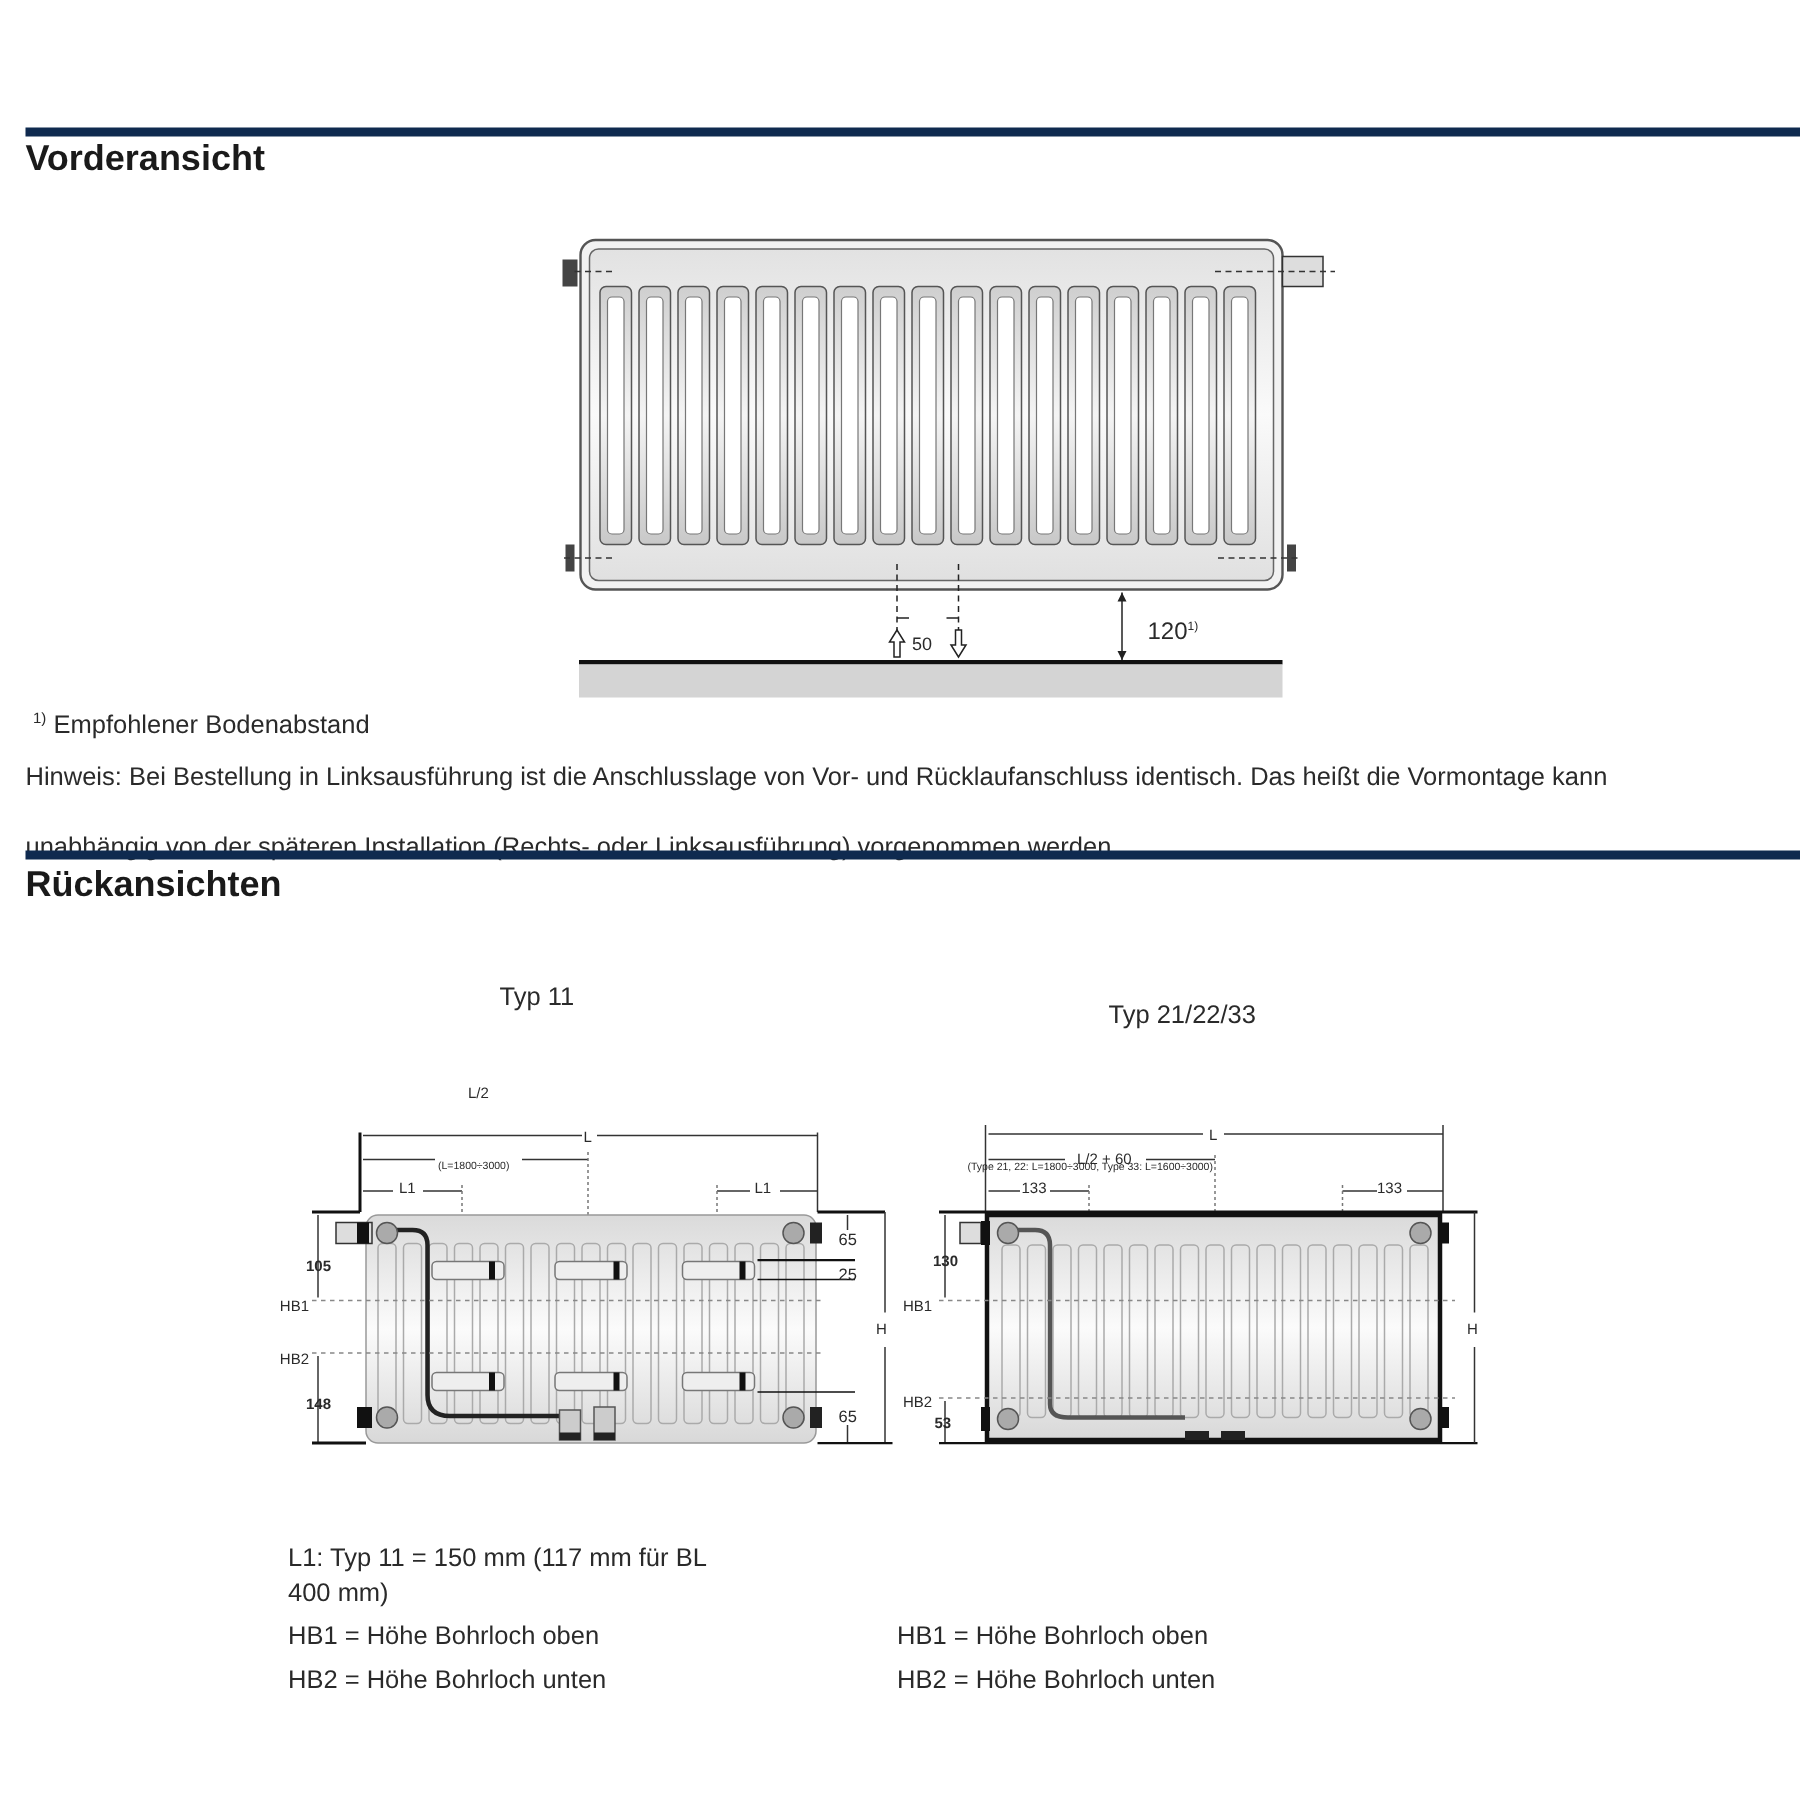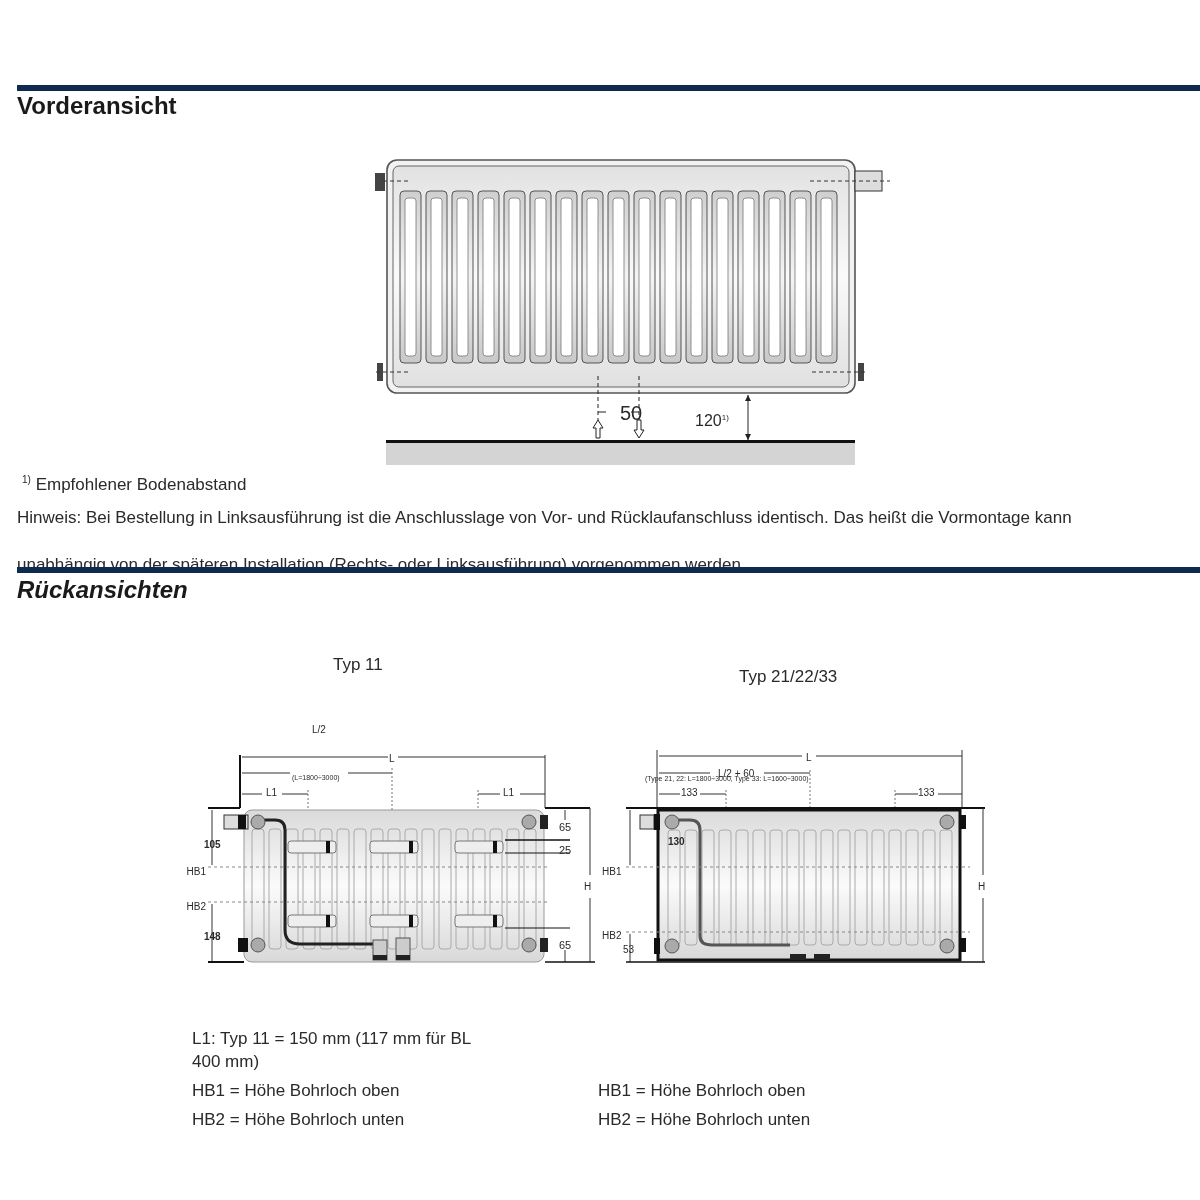--- a/index.html
+++ b/index.html
@@ -92,34 +92,34 @@
   <path d="M598,420 l-5,8 h3 v10 h4 v-10 h3 z" fill="#fff" stroke="#222"></path>
   <path d="M639,438 l-5,-8 h3 v-10 h4 v10 h3 z" fill="#fff" stroke="#222"></path>
 
   <line x1="748" y1="395" x2="748" y2="440" stroke="#222"></line>
   <path d="M748,395 l-3,6 h6 z M748,440 l-3,-6 h6 z" fill="#222"></path>
 
   <rect x="386" y="440" width="469" height="3" fill="#111"></rect>
   <rect x="386" y="443" width="469" height="22" fill="#d4d4d4"></rect>
 </svg>
 
-<div class="txt" style="left:608px; top:402px; font-size:20px;margin-left:12px;">50</div>
-<div class="txt" style="left:695px; top:406px; font-size:16px;">
+<div class="txt" style="left:608px; top:418px; font-size:12px;">50</div>
+<div class="txt" style="left:765px; top:406px; font-size:16px;">
   <span>120</span><sup style="font-size:8px;">1)</sup>
 </div>
 
 <div class="txt fn" style="left:22px; top:444px;margin-top:24px;">
   <sup>1)</sup> <span>Empfohlener Bodenabstand</span>
 </div>
 
 <div class="txt" style="left:17px; top:506px; white-space:nowrap;">Hinweis: Bei Bestellung in Linksausführung ist die Anschlusslage von Vor- und Rücklaufanschluss identisch. Das heißt die Vormontage kann</div>
 <div class="txt" style="left:17px; top:529px; white-space:nowrap;margin-top:24px;">unabhängig von der späteren Installation (Rechts- oder Linksausführung) vorgenommen werden.</div>
 
 <div class="bar" style="top:567px;"></div>
-<div class="section-title" style="top:576px;font-style:italic;">Rückansichten</div>
+<div class="section-title" style="top:576px;">Rückansichten</div>
 
 <div class="txt" style="left:333px; top:653px;">Typ 11</div>
 <div class="txt" style="left:739px; top:653px;margin-top:12px;">Typ 21/22/33</div>
 
 <svg width="1200" height="1200">
   <defs>
     <linearGradient id="bG" x1="0" y1="0" x2="0" y2="1">
       <stop offset="0" stop-color="#dadada"></stop>
       <stop offset="0.5" stop-color="#fbfbfb"></stop>
       <stop offset="1" stop-color="#d8d8d8"></stop>
@@ -289,24 +289,24 @@
 <div class="txt" style="left:559px; top:816px; font-size:11px;">65</div>
 <div class="txt" style="left:559px; top:839px; font-size:11px;">25</div>
 <div class="txt" style="left:559px; top:934px; font-size:11px;">65</div>
 <div class="txt" style="left:584px; top:875px; font-size:10px; background:#fff;">H</div>
 
 <div class="txt" style="left:806px; top:746px; font-size:10px;">L</div>
 <div class="txt" style="left:718px; top:762px; font-size:10px;">L/2 + 60</div>
 <div class="txt" style="left:645px; top:774px; font-size:7px; line-height:9px; white-space:nowrap;">(Type 21, 22: L=1800÷3000, Type 33: L=1600÷3000)</div>
 <div class="txt" style="left:681px; top:786px; font-size:10px; line-height:14px;">133</div>
 <div class="txt" style="left:918px; top:786px; font-size:10px; line-height:14px;">133</div>
-<div class="txt" style="left:622px; top:830px; font-size:10px; font-weight:bold;margin-left:46px;">130</div>
+<div class="txt" style="left:622px; top:830px; font-size:10px; font-weight:bold;">130</div>
 <div class="txt" style="left:602px; top:860px; font-size:10px;">HB1</div>
 <div class="txt" style="left:602px; top:924px; font-size:10px;">HB2</div>
-<div class="txt" style="left:623px; top:938px; font-size:10px; font-weight:normal;">53</div>
+<div class="txt" style="left:623px; top:938px; font-size:10px; font-weight:bold;">53</div>
 <div class="txt" style="left:978px; top:875px; font-size:10px; background:#fff;">H</div>
 
 <div class="txt" style="left:192px; top:1027px;">L1: Typ 11 = 150 mm (117 mm für BL</div>
 <div class="txt" style="left:192px; top:1050px;">400 mm)</div>
 <div class="txt" style="left:192px; top:1079px;">HB1 = Höhe Bohrloch oben</div>
 <div class="txt" style="left:192px; top:1108px;">HB2 = Höhe Bohrloch unten</div>
 <div class="txt" style="left:598px; top:1079px;">HB1 = Höhe Bohrloch oben</div>
 <div class="txt" style="left:598px; top:1108px;">HB2 = Höhe Bohrloch unten</div>
 
 </body></html>

